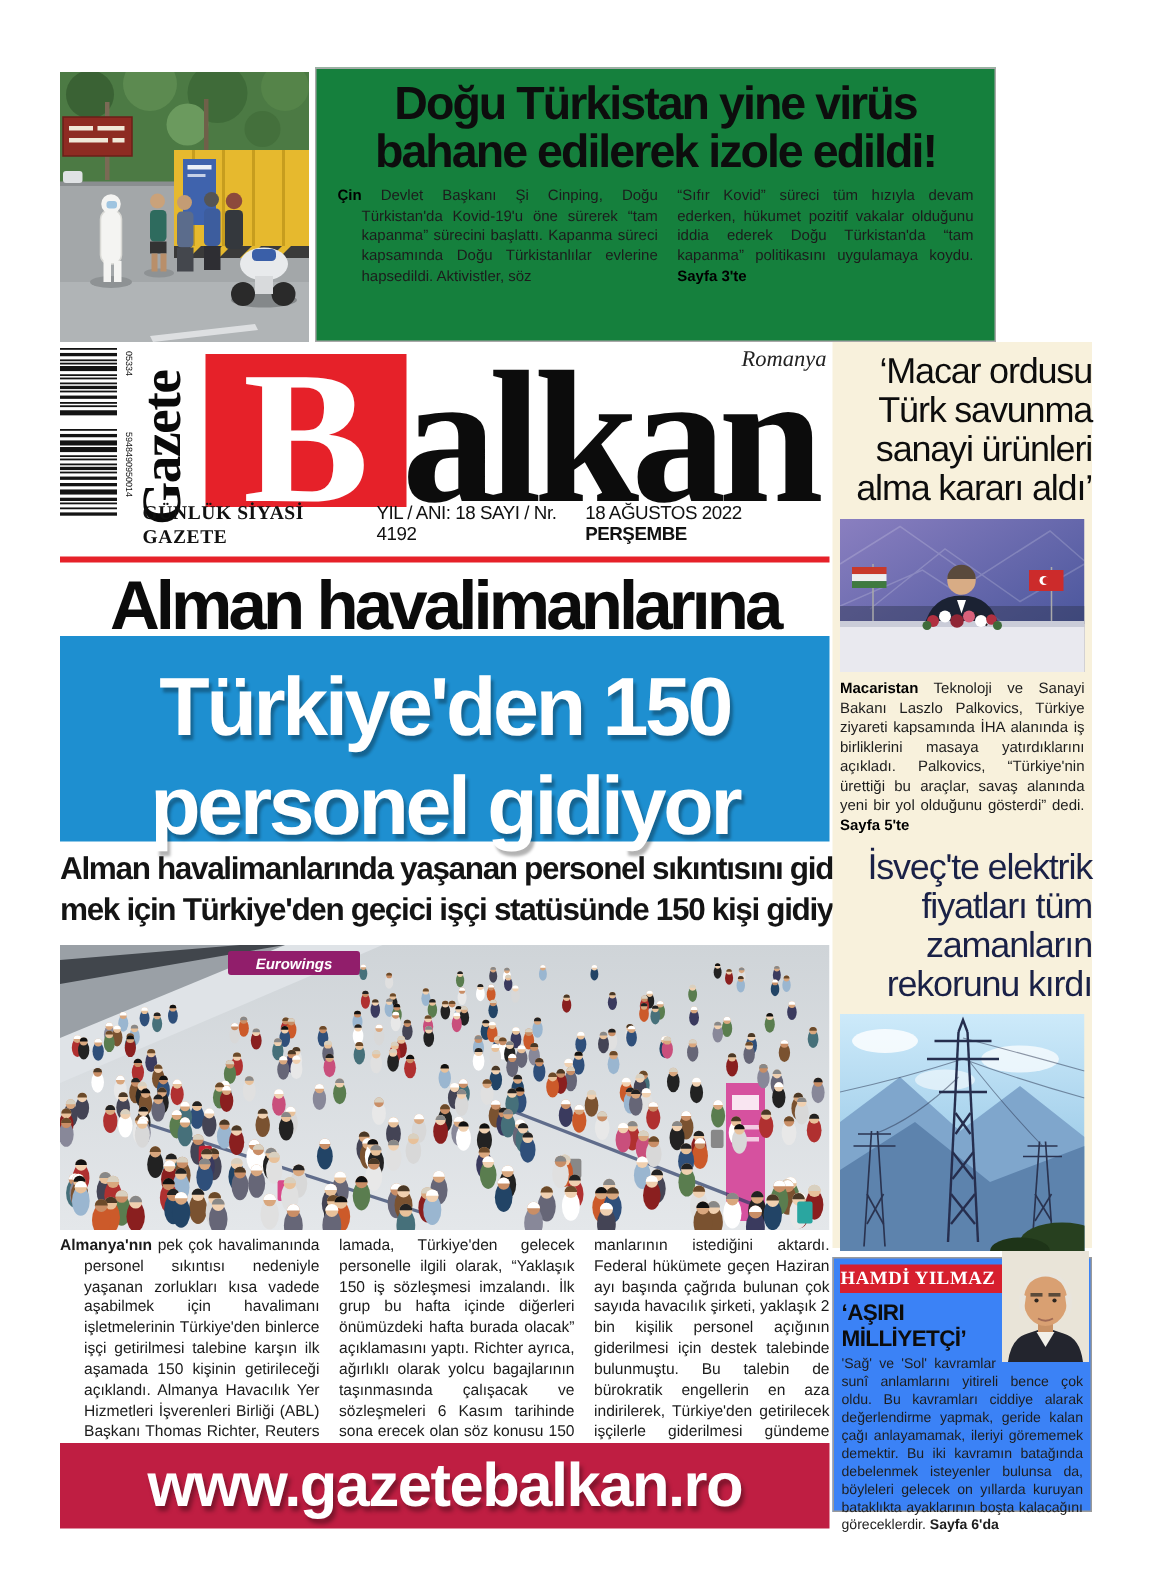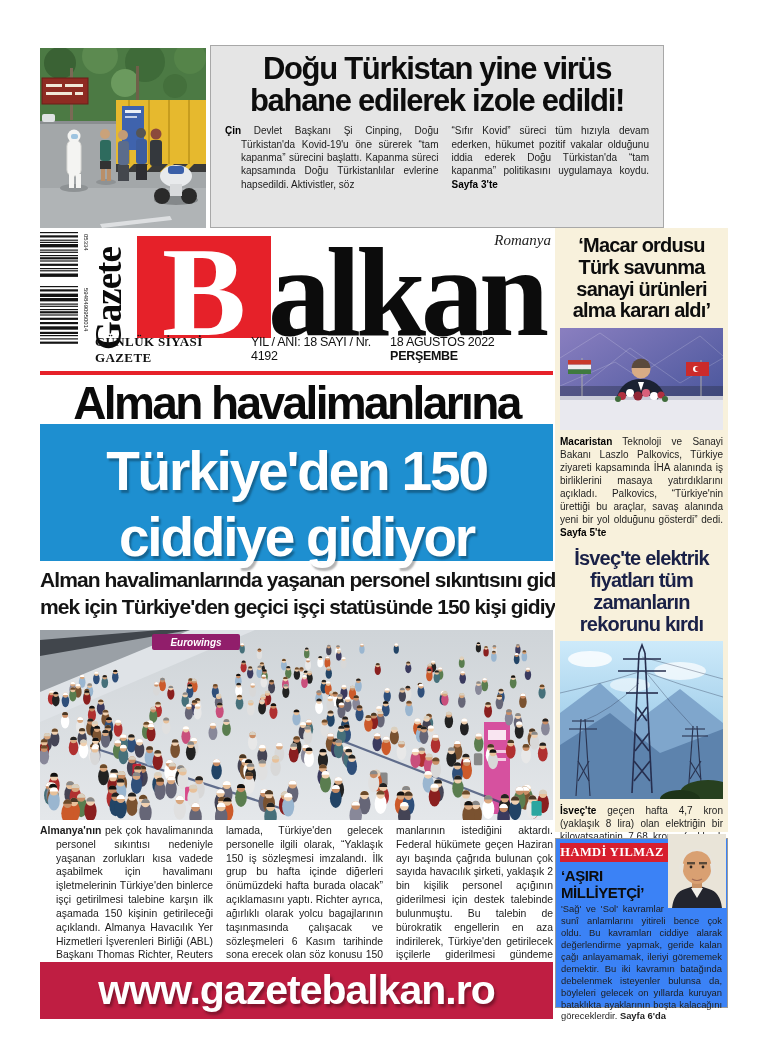--- a/index.html
+++ b/index.html
@@ -5,21 +5,21 @@
   html,body{margin:0;padding:0;}
   body{
     width:768px;height:1060px;position:relative;overflow:hidden;
     background:#ffffff;font-family:"Liberation Sans",sans-serif;color:#111;
   }
   .abs{position:absolute;}
 
   
   .china-photo{left:40px;top:48px;width:166px;height:180px;}
   .top-box{
-    left:210px;top:45px;width:454px;height:183px;background:#e5e5e5;
+    left:210px;top:45px;width:454px;height:183px;background:#15803d;
     border:1px solid #a8a8a8;box-sizing:border-box;
   }
   .top-head{
     font-weight:bold;font-size:31px;letter-spacing:-1.3px;line-height:1.04;
     text-align:center;color:#0d0d0d;margin-top:7px;
   }
   .tcols{display:flex;gap:13px;padding:7px 14px 0 14px;}
   .tcol{flex:1;font-size:10px;line-height:1.33;text-align:justify;color:#1c1c1c;}
   .tcol b{color:#000;}
 
@@ -85,22 +85,22 @@
     text-align:center;line-height:56px;text-shadow:2px 3px 3px rgba(0,0,0,.35);
     cursor:pointer;
   }
 
   
   .right-col{
     left:555px;top:228px;width:173px;height:604px;background:#f8f1dc;
     box-sizing:border-box;padding:4px 0 0 0;
   }
   .rhead{
-    font-weight:bold;font-size:20px;letter-spacing:-.8px;line-height:1.09;
-    text-align:center;color:#0d0d0d;
+    font-weight:normal;font-size:24px;letter-spacing:-.8px;line-height:1.09;
+    text-align:right;color:#0d0d0d;
   }
   .rhead.navy{color:#1a2147;}
   .rphoto{display:block;margin:6px auto 3px auto;}
   .rpara{
     font-size:10px;line-height:1.3;text-align:justify;color:#1d1d1d;
     padding:2px 5px 0 5px;margin:0;
   }
   .rpara b{color:#000;}
 
   .hamdi-box{
@@ -249,21 +249,21 @@
     <span class="issue">YIL / ANI: 18 SAYI / Nr. 4192</span>
     <span class="dateline"><span>18 AĞUSTOS 2022 </span><b>PERŞEMBE</b></span>
   </div>
   <div class="red-rule"></div>
 </div>
 
 <div class="abs kicker">Alman havalimanlarına</div>
 
 <div class="abs blue-box">
   <div class="blue-line">Türkiye'den 150</div>
-  <div class="blue-line">ciddiye gidiyor</div>
+  <div class="blue-line">personel gidiyor</div>
 </div>
 
 <div class="abs subtitle">
   <div>Alman havalimanlarında yaşanan personel sıkıntısını gider-</div>
   <div>mek için Türkiye'den geçici işçi statüsünde 150 kişi gidiyor</div>
 </div>
 
 <div class="abs main-photo">
   <svg id="crowd" width="513" height="190" viewBox="0 0 513 190">
     <defs>

